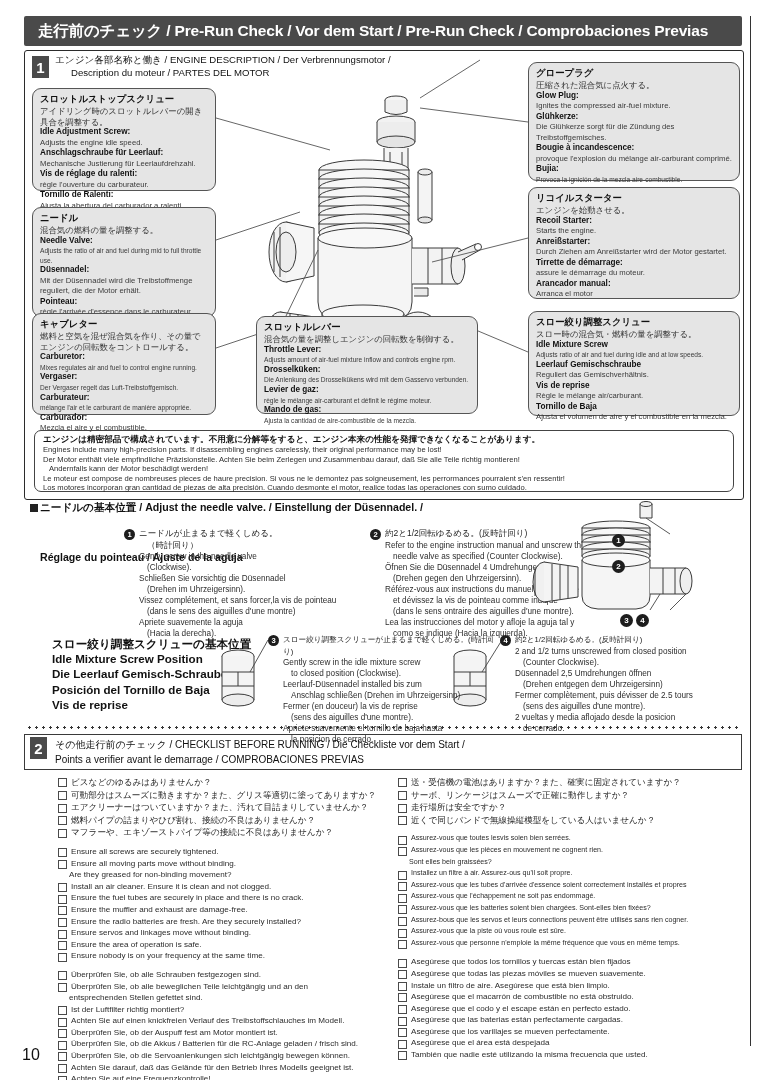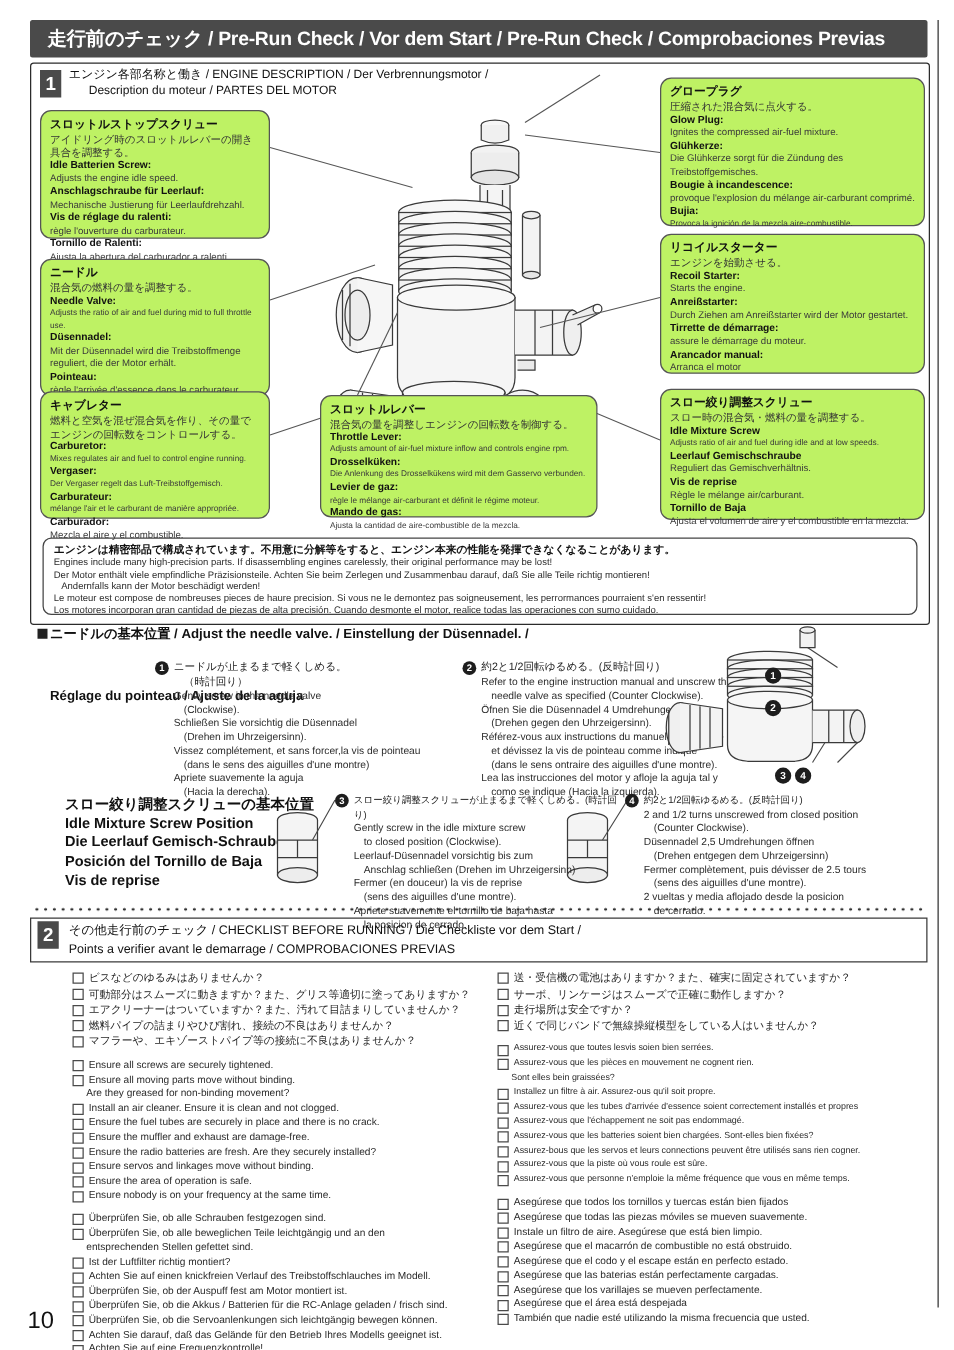--- a/index.html
+++ b/index.html
@@ -68,21 +68,21 @@
     line-height: 12.5px;
     color: #111;
   }
   .sec1-title .l2 { display:block;margin-left:16px; }
 
   
   .cbox {
     position: absolute;
     border: 1px solid #555;
     border-radius: 9px;
-    background: #bef264;
+    background: #e5e5e5;
     padding: 4px 6px 5px 7px;
     box-sizing: border-box;
   }
   .cbox .jp-h {
     font-size: 9.4px;
     font-weight: bold;
     color: #111;
     line-height: 12px;
     margin-bottom: 1px;
   }
@@ -257,21 +257,21 @@
     position: absolute;
     left: 750px; top: 16px;
     width: 1px; height: 1030px;
     background: #333;
   }
 
   
   .page-num {
     position: absolute;
     left: 22px; top: 1046px;
-    font-size: 19px;
+    font-size: 16px;
     color: #111;
   }
 
   
   .art { position: absolute; }
   #art-main { left: 218px; top: 52px; width: 312px; height: 372px; }
   #art-small { left: 520px; top: 498px; width: 200px; height: 125px; }
 </style>
 </head>
 <body>
@@ -380,21 +380,21 @@
       <line x1="528" y1="122" x2="420" y2="108"></line>
       <line x1="528" y1="238" x2="432" y2="262"></line>
       <line x1="528" y1="352" x2="452" y2="320"></line>
       <line x1="480" y1="60" x2="420" y2="98"></line>
     </g>
   </svg>
 
   <div class="cbox" id="box-idle">
     <div class="jp-h">スロットルストップスクリュー</div>
     <div class="jp">アイドリング時のスロットルレバーの開き具合を調整する。</div>
-    <div class="hd">Idle Batterien Screw:</div>
+    <div class="hd">Idle Adjustment Screw:</div>
     <div class="tx">Adjusts the engine idle speed.</div>
     <div class="hd">Anschlagschraube für Leerlauf:</div>
     <div class="tx">Mechanische Justierung für Leerlaufdrehzahl.</div>
     <div class="hd">Vis de réglage du ralenti:</div>
     <div class="tx">règle l'ouverture du carburateur.</div>
     <div class="hd">Tornillo de Ralenti:</div>
     <div class="tx">Ajusta la abertura del carburador a ralenti.</div>
   </div>
 
   <div class="cbox" id="box-needle">
@@ -598,21 +598,21 @@
       <line x1="482" y1="672" x2="502" y2="640"></line>
     </g>
   </svg>
 
   <div class="step" id="step3">
     <div class="bullet">3</div>
     <div class="body">
       <div class="jp sm">スロー絞り調整スクリューが止まるまで軽くしめる。(時計回り)</div>
       <div class="ln">Gently screw in the idle mixture screw</div>
       <div class="ln ind">to closed position (Clockwise).</div>
-      <div class="ln">Leerlauf-Düsennadel vorsichtig bis zum</div>
+      <div class="ln">Leerlauf-Düsennadel installed bis zum</div>
       <div class="ln ind">Anschlag schließen (Drehen im Uhrzeigersinn)</div>
       <div class="ln">Fermer (en douceur) la vis de reprise</div>
       <div class="ln ind">(sens des aiguilles d'une montre).</div>
       <div class="ln">Apriete suavemente el tornillo de baja hasta</div>
       <div class="ln ind">la posicion de cerrado.</div>
     </div>
   </div>
 
   <div class="step" id="step4">
     <div class="bullet">4</div>

